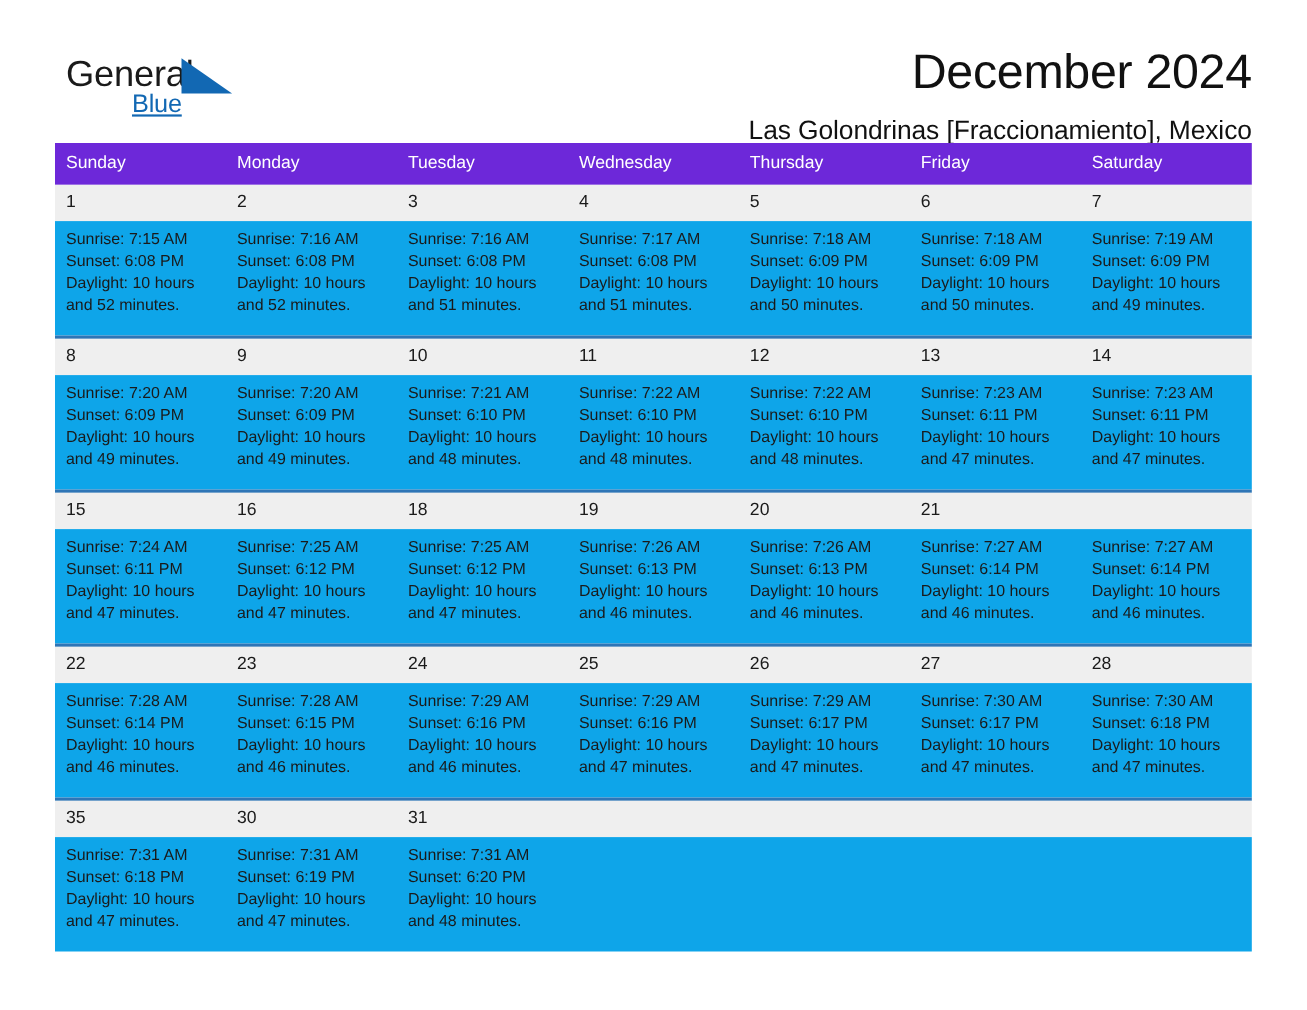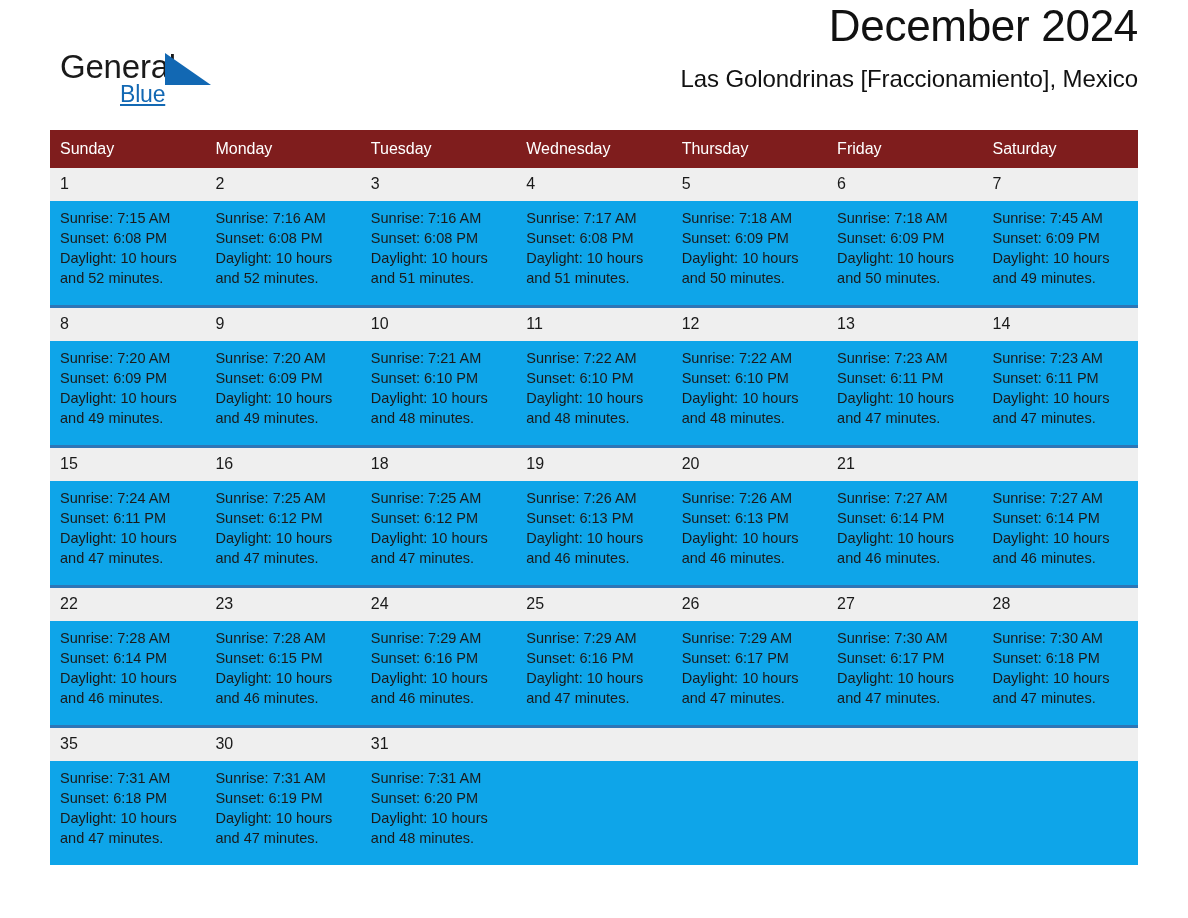--- a/index.html
+++ b/index.html
@@ -68,20 +68,21 @@
     top: 0px;
     text-align: right;
     width: 780px;
   }
   .month-title {
     font-size: 44px;
     line-height: 52px;
     color: #111111;
     font-weight: normal;
     margin: 0;
+    padding-top: 40px;
     letter-spacing: -0.3px;
   }
   .location-title {
     font-size: 24px;
     line-height: 30px;
     color: #111111;
     margin: 0;
     padding-top: 12px;
     letter-spacing: -0.1px;
   }
@@ -90,21 +91,21 @@
   .calendar {
     position: relative;
     width: 1088px;
     margin-top: 12px;
   }
   .cal-row {
     display: flex;
     width: 100%;
   }
   .cal-head {
-    background: #7f1d1d;
+    background: #6d28d9;
   }
   .cal-head .cell {
     color: #ffffff;
     font-size: 16px;
     line-height: 20px;
     padding: 9px 0 9px 10px;
   }
   .cell {
     width: 14.2857%;
     box-sizing: border-box;
@@ -221,21 +222,21 @@
           <div>Daylight: 10 hours</div>
           <div>and 50 minutes.</div>
         </div>
         <div class="detail">
           <div>Sunrise: 7:18 AM</div>
           <div>Sunset: 6:09 PM</div>
           <div>Daylight: 10 hours</div>
           <div>and 50 minutes.</div>
         </div>
         <div class="detail">
-          <div>Sunrise: 7:45 AM</div>
+          <div>Sunrise: 7:19 AM</div>
           <div>Sunset: 6:09 PM</div>
           <div>Daylight: 10 hours</div>
           <div>and 49 minutes.</div>
         </div>
       </div>
     </div>
 
     <div class="week">
       <div class="week-sep"></div>
       <div class="daynum-band">

